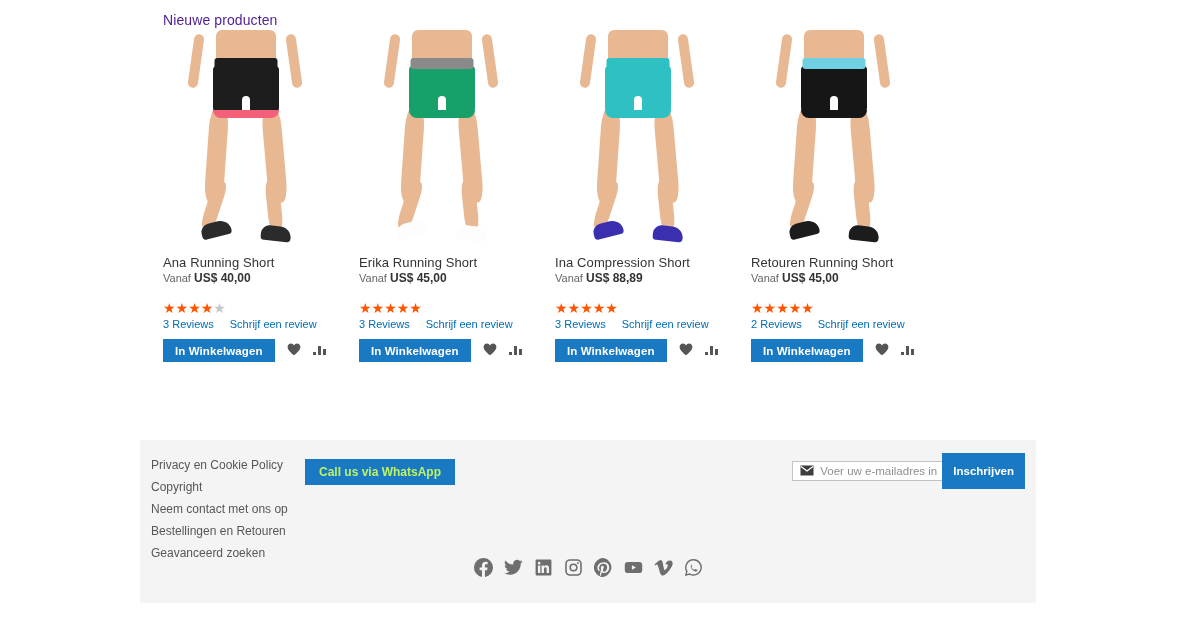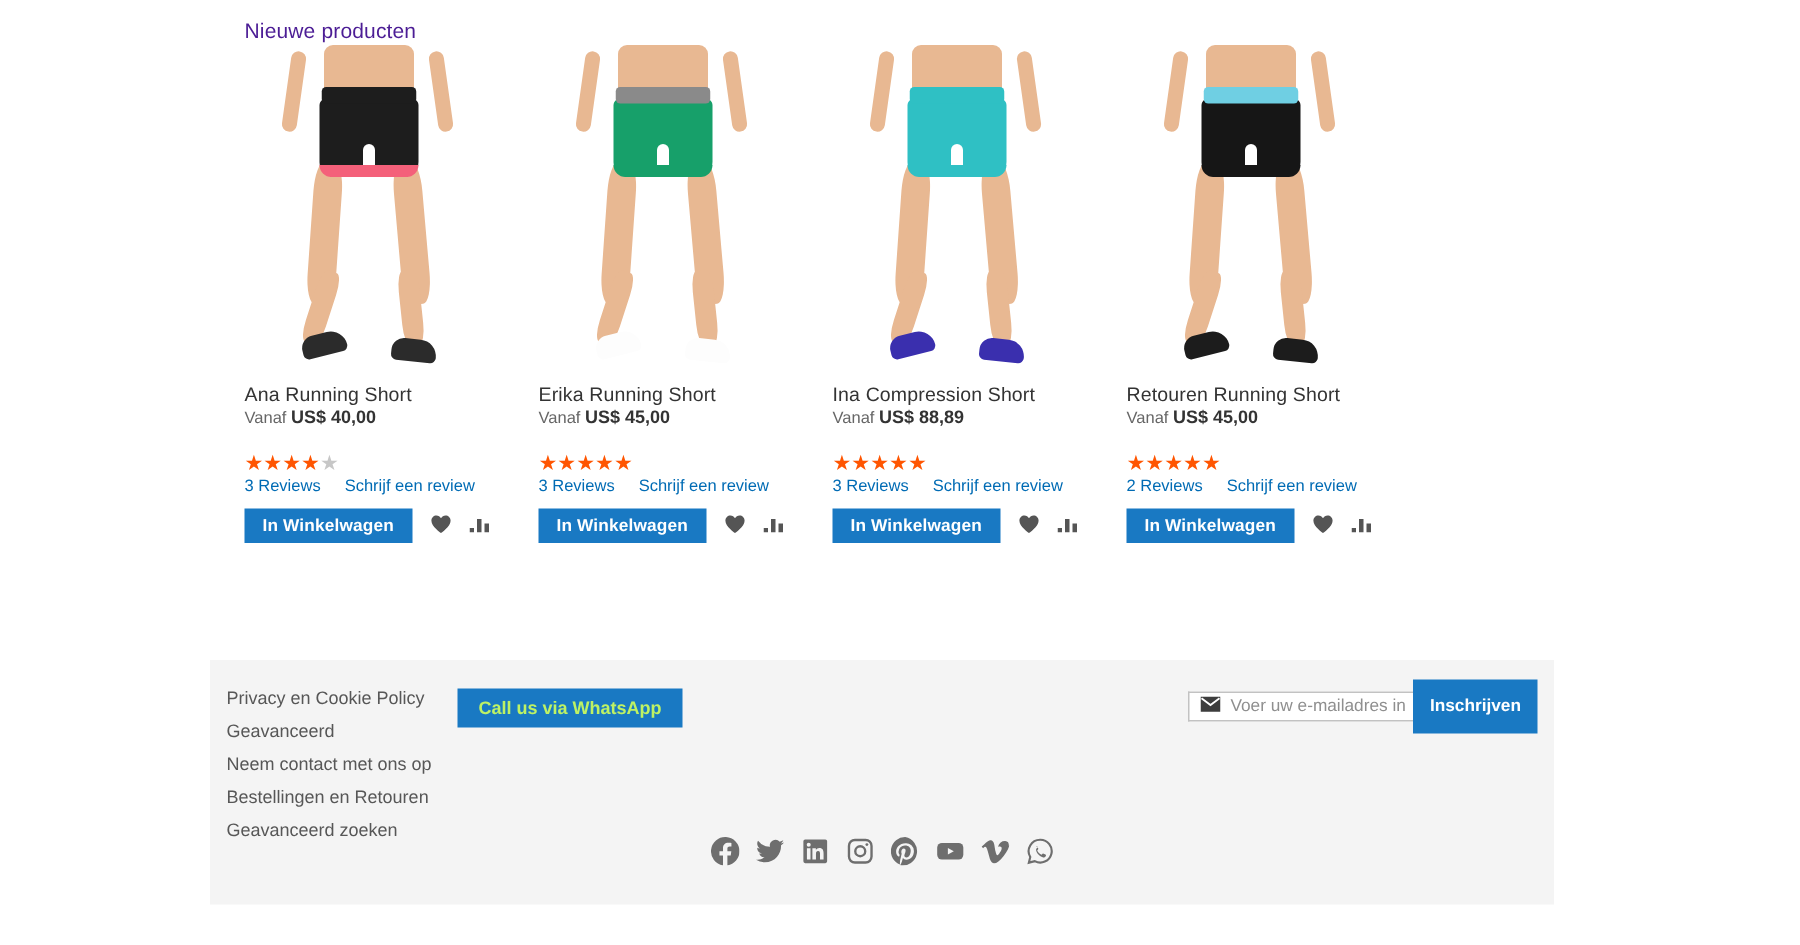--- a/index.html
+++ b/index.html
@@ -317,21 +317,21 @@
               </svg></span>
           </button>
         </div>
       </div>
     </div>
 
   <div class="footer">
 
     <div class="footer-links" id="footer-links">
         <a href="#">Privacy en Cookie Policy</a>
-        <a href="#">Geavanceerd</a>
+        <a href="#">Copyright</a>
         <a href="#">Neem contact met ons op</a>
         <a href="#">Bestellingen en Retouren</a>
         <a href="#">Geavanceerd zoeken</a>
       </div>
 
     <button class="btn-whatsapp">Call us via WhatsApp</button>
 
     <div class="newsletter">
       <div class="nl-field">
         <span>

